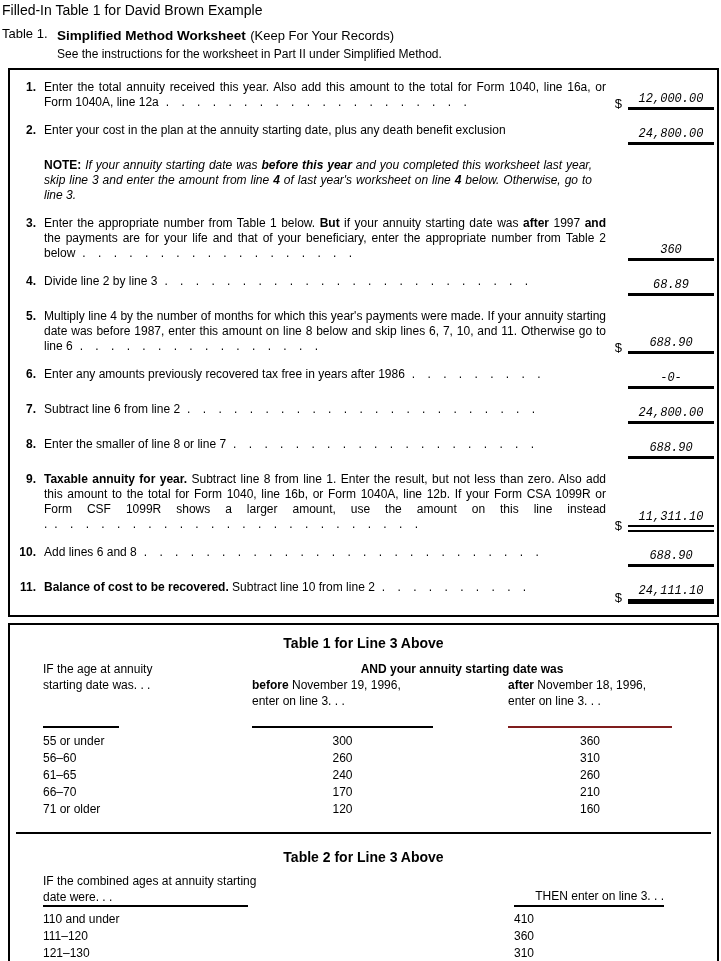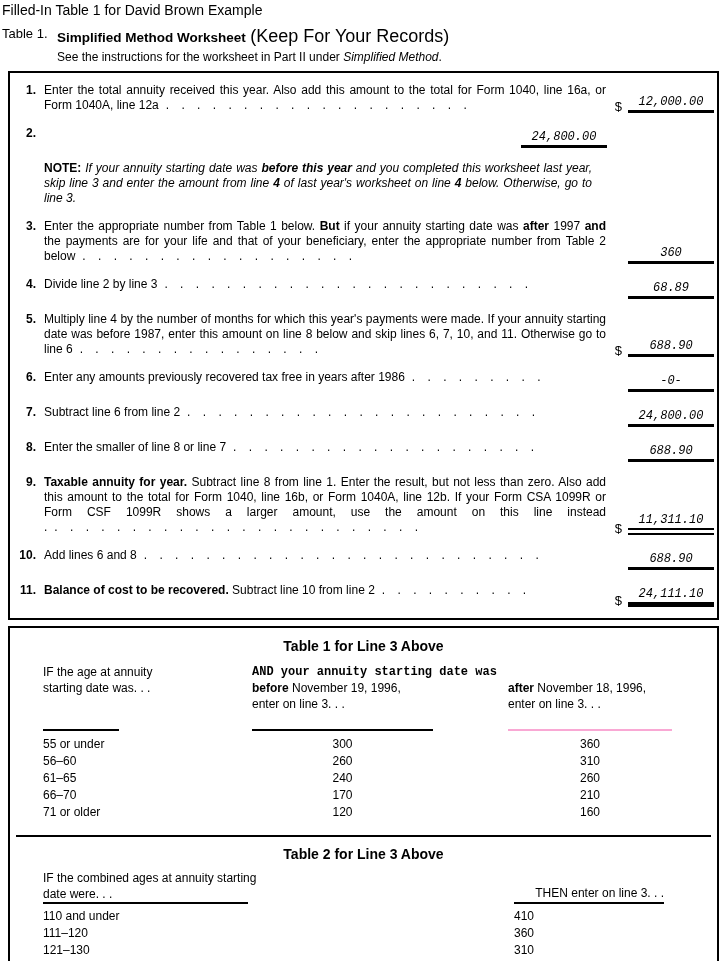--- a/index.html
+++ b/index.html
@@ -1,21 +1,21 @@
 <!DOCTYPE html>
 <html><head>
 <meta charset="utf-8">
 <style>
   html,body{margin:0;padding:0;background:#fff;}
   body{width:721px;height:961px;color:#000;font-family:"Liberation Sans",sans-serif;position:relative;overflow:hidden;}
   .top-label{font-size:14px;padding:2px 0 0 2px;}
   .caption{display:flex;margin-top:8px;padding-left:2px;}
   .caption-lbl{font-size:13px;width:55px;flex:none;}
   .title-main{font-size:13.5px;font-weight:bold;}
-  .title-suffix{font-size:18px;}
+  .title-suffix{font-size:13px;}
   .subtitle{font-size:12px;margin-top:3px;}
   .box{border:2px solid #000;margin-left:8px;width:711px;box-sizing:border-box;}
   .ws-box{margin-top:7px;padding:10px 0 8px 0;}
   .ws-row{display:grid;grid-template-columns:34px 566px 1fr;margin-bottom:13px;}
   .ws-row:last-child{margin-bottom:3px;}
   .ws-num{font-weight:bold;font-size:12px;text-align:right;padding-right:8px;line-height:15px;}
   .ws-body{font-size:12px;line-height:15px;text-align:justify;padding-right:4px;}
   .ws-body.note{font-style:italic;max-width:548px;text-align:justify;}
   .ws-body.note .upright{font-style:normal;}
   .leader{word-spacing:9px;margin-left:7px;white-space:nowrap;}
@@ -25,28 +25,28 @@
   .valbox.double{border-bottom:7px double #000;}
   .valbox.thick{border-bottom:5px solid #000;}
   .val{font-family:"Liberation Mono",monospace;font-style:italic;font-size:12px;line-height:13px;}
   .tables-box{margin-top:6px;padding:10px 0 12px 0;}
   .tbl-title{font-weight:bold;font-size:14px;text-align:center;}
   .t1-grid,.t1-rows{display:grid;grid-template-columns:209px 181px 75px 164px;margin-left:33px;font-size:12px;}
   .t1-grid{margin-top:10px;line-height:16px;}
   .t1-c1{grid-row:1 / span 2;grid-column:1;display:flex;flex-direction:column;}
   .t1-c1 .txt{width:118px;}
   .t1-c1 .ul{width:76px;border-bottom:2px solid #000;margin-top:auto;}
-  .t1-and{grid-row:1;grid-column:2 / span 3;font-weight:bold;font-family:Liberation Mono, monospace;}
+  .t1-and{grid-row:1;grid-column:2 / span 3;text-align:center;font-weight:bold;}
   .t1-before{grid-row:2;grid-column:2;border-bottom:2px solid #000;padding-bottom:10px;}
-  .t1-after{grid-row:2;grid-column:4;border-bottom:2px solid #f9a8d4;padding-bottom:17px;}
+  .t1-after{grid-row:2;grid-column:4;border-bottom:2px solid #7f1d1d;padding-bottom:17px;}
   .t1-rows{margin-top:5px;line-height:17px;}
   .t1-rows .v1{grid-column:2;text-align:center;}
   .t1-rows .v2{grid-column:4;text-align:center;}
   .divider{border-top:2px solid #000;margin:14px 6px 0 6px;}
-  .t2-title{margin-top:9px;}
+  .t2-title{margin-top:15px;}
   .t2-grid,.t2-rows{display:grid;grid-template-columns:471px 164px;margin-left:33px;font-size:12px;}
   .t2-grid{margin-top:8px;line-height:16px;}
   .t2-c1{display:flex;flex-direction:column;}
   .t2-c1 .txt{width:222px;}
   .t2-c1 .ul{width:205px;border-bottom:2px solid #000;margin-top:auto;}
   .t2-c2{align-self:end;width:150px;border-bottom:2px solid #000;padding-bottom:1px;text-align:right;}
   .t2-rows{margin-top:4px;line-height:17px;}
   .t2-rows .v{width:150px;text-align:left;}
 </style>
 </head>
@@ -54,35 +54,36 @@
 
 <div class="top-label">Filled-In Table 1 for David Brown Example</div>
 
 <div class="caption">
   <div class="caption-lbl">Table 1.</div>
   <div>
     <div>
       <span class="title-main">Simplified Method Worksheet</span>
       <span class="title-suffix">(Keep For Your Records)</span>
     </div>
-    <div class="subtitle"><span>See the instructions for the worksheet in Part II under </span><span style="font-style: italic;">Simplified Method</span><span>.</span></div>
+    <div class="subtitle"><span>See the instructions for the worksheet in Part II under </span><span style="">Simplified Method</span><span>.</span></div>
   </div>
 </div>
 
 <div class="box ws-box" id="ws-box">
     <div class="ws-row">
       <div class="ws-num">1.</div>
       <div class="ws-body"><span>Enter the total annuity received this year. Also add this amount to the total for Form 1040, line 16a, or Form 1040A, line 12a</span><span class="leader">. . . . . . . . . . . . . . . . . . . .</span></div>
       <div class="valarea">
         <span class="dollar">$</span>
         <div class="valbox single"><span class="val">12,000.00</span></div>
       </div>
     </div>
     <div class="ws-row">
       <div class="ws-num">2.</div>
+      <div class="ws-body"><span>Enter your cost in the plan at the annuity starting date, plus any death benefit exclusion</span></div>
       <div class="valarea">
         <div class="valbox single"><span class="val">24,800.00</span></div>
       </div>
     </div>
     <div class="ws-row">
       <div class="ws-num"></div>
       <div class="ws-body note"><span class="upright" style="font-weight: bold;">NOTE:</span><span style="font-style: italic;"> If your annuity starting date was </span><span style="font-weight: bold; font-style: italic;">before this year</span><span style="font-style: italic;"> and you completed this worksheet last year, skip line 3 and enter the amount from line </span><span style="font-weight: bold; font-style: italic;">4</span><span style="font-style: italic;"> of last year's worksheet on line </span><span style="font-weight: bold; font-style: italic;">4</span><span style="font-style: italic;"> below. Otherwise, go to line 3.</span></div>
       <div class="valarea"></div>
     </div>
     <div class="ws-row">

